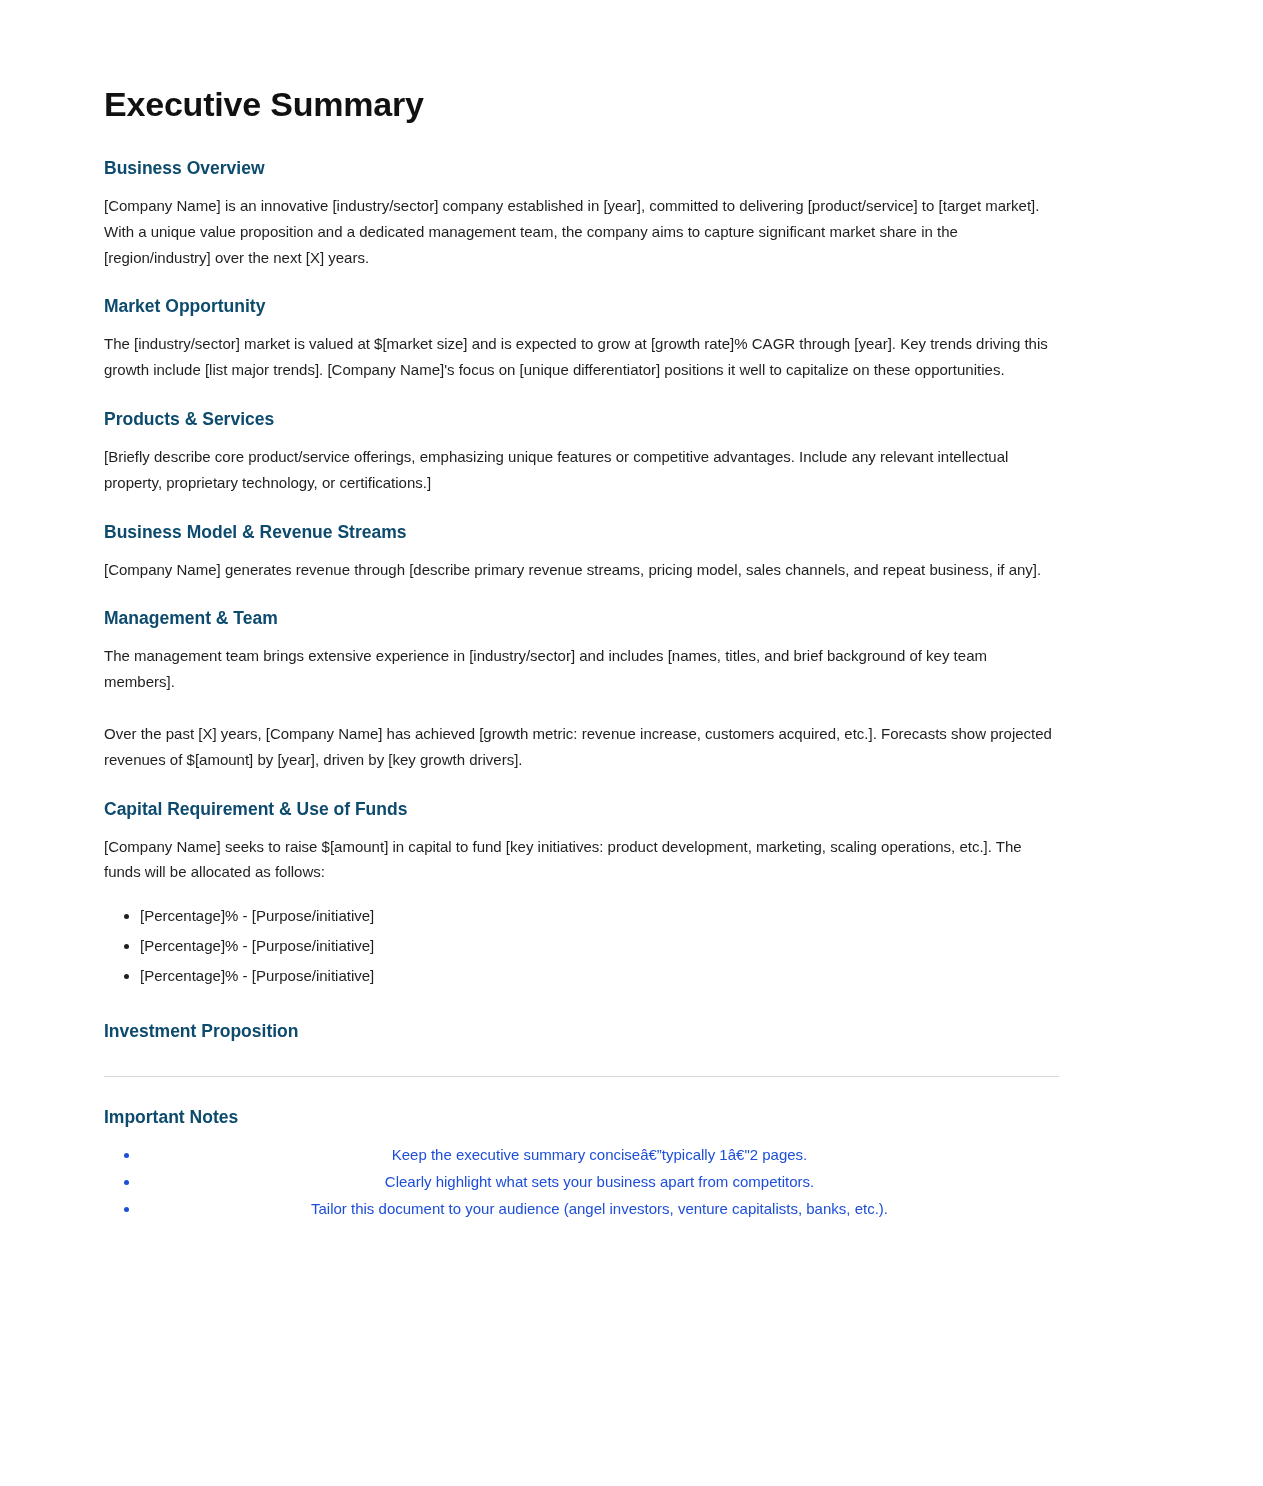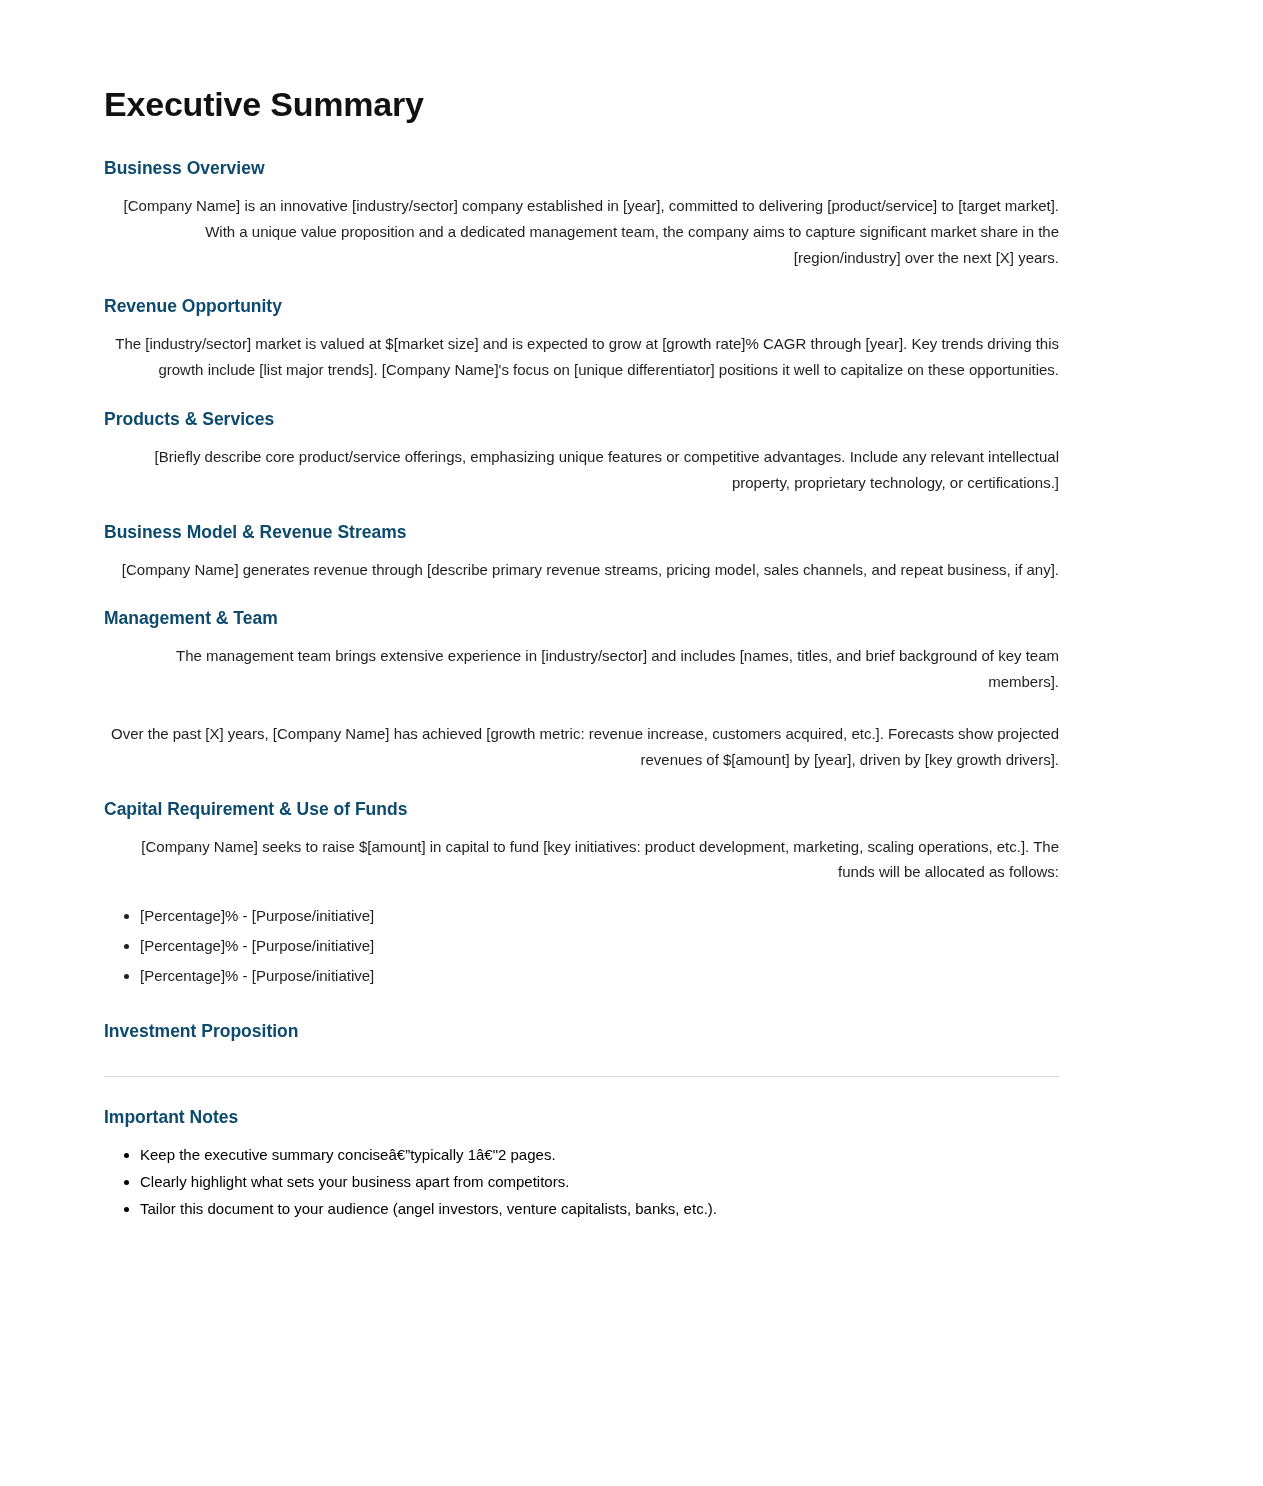--- a/index.html
+++ b/index.html
@@ -35,21 +35,21 @@
     font-size: 17.5px;
     font-weight: bold;
     color: #0c4a6e;
     margin: 0 0 14px 0;
   }
   .section-body {
     font-size: 15px;
     line-height: 1.72;
     color: #1f1f1f;
     margin: 0;
-    text-align: right;
+    text-align: left;
   }
   .bullet-list {
     margin: 18px 0 11px 0;
     padding-left: 36px;
     list-style-type: disc;
   }
   .bullet-list li {
     font-size: 15px;
     line-height: 1.72;
     color: #1f1f1f;
@@ -61,39 +61,40 @@
     margin: 34px 0 30px 0;
   }
   .notes-list {
     margin: 12px 0 0 0;
     padding-left: 36px;
     list-style-type: disc;
   }
   .notes-list li {
     font-size: 15px;
     line-height: 1.74;
-    color: #000000;
+    color: #1d4ed8;
     margin-bottom: 1px;
+    text-align: center;
   }
   .spacer-small { height: 6px; }
 </style>
 </head>
 <body>
 
 <div class="page">
 
   <h1 class="doc-title">Executive Summary</h1>
 
   <div class="section">
     <h2 class="section-heading">Business Overview</h2>
     <p class="section-body">[Company Name] is an innovative [industry/sector] company established in [year], committed to delivering [product/service] to [target market]. With a unique value proposition and a dedicated management team, the company aims to capture significant market share in the [region/industry] over the next [X] years.</p>
   </div>
 
   <div class="section">
-    <h2 class="section-heading">Revenue Opportunity</h2>
+    <h2 class="section-heading">Market Opportunity</h2>
     <p class="section-body">The [industry/sector] market is valued at $[market size] and is expected to grow at [growth rate]% CAGR through [year]. Key trends driving this growth include [list major trends]. [Company Name]'s focus on [unique differentiator] positions it well to capitalize on these opportunities.</p>
   </div>
 
   <div class="section">
     <h2 class="section-heading">Products &amp; Services</h2>
     <p class="section-body">[Briefly describe core product/service offerings, emphasizing unique features or competitive advantages. Include any relevant intellectual property, proprietary technology, or certifications.]</p>
   </div>
 
   <div class="section">
     <h2 class="section-heading">Business Model &amp; Revenue Streams</h2>

